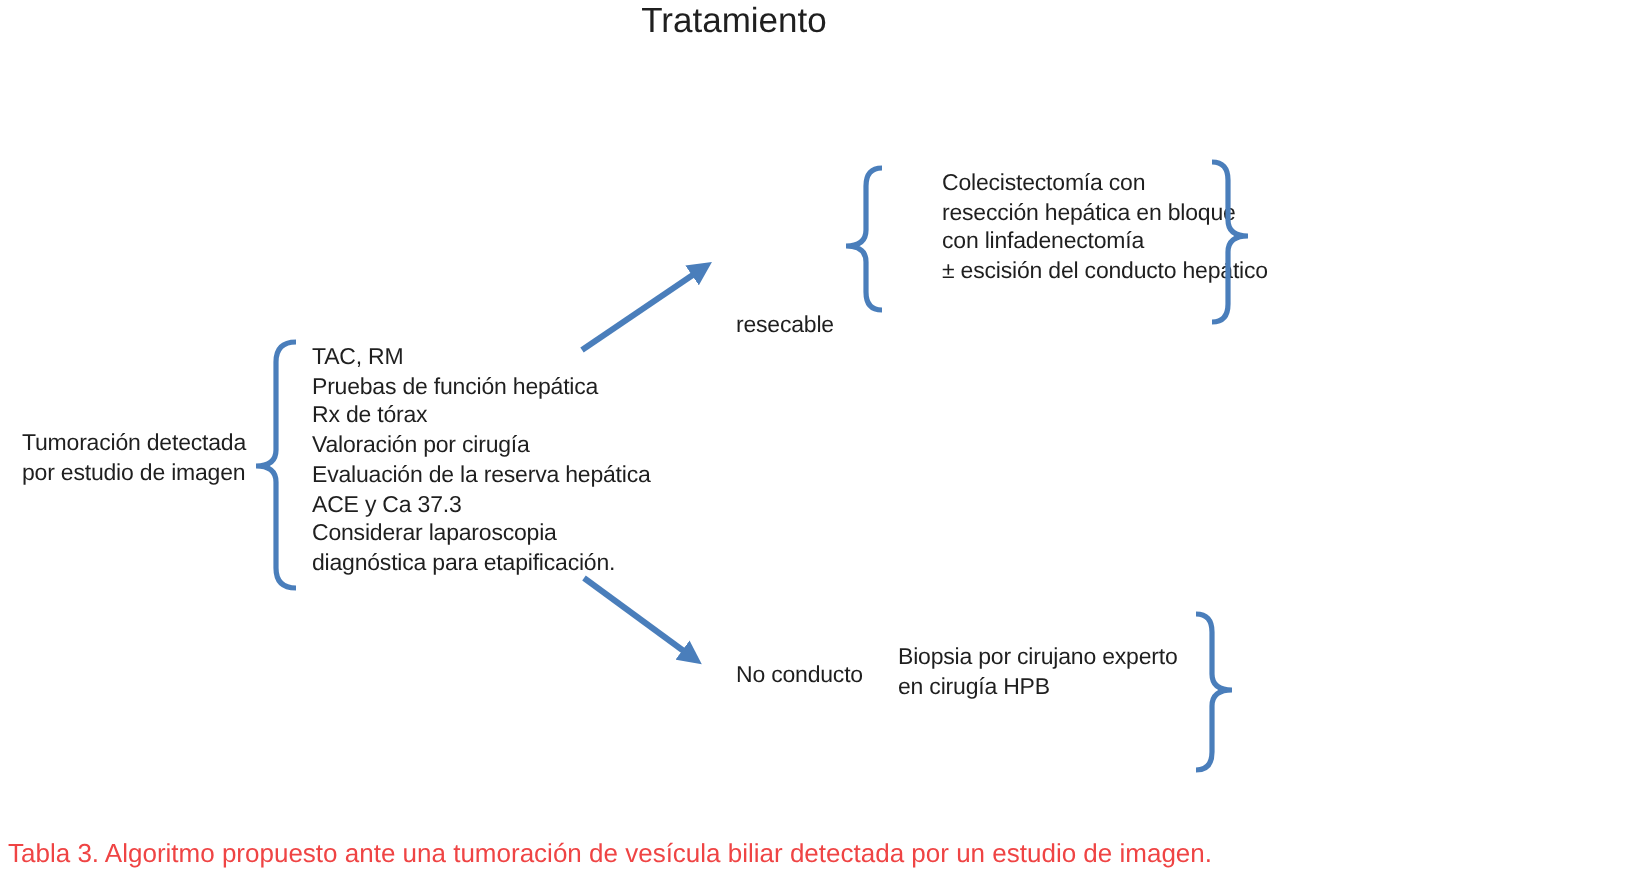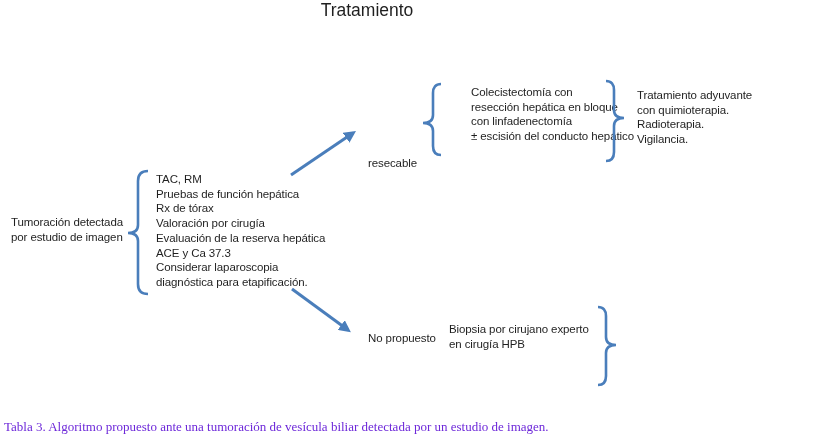--- a/index.html
+++ b/index.html
@@ -30,23 +30,23 @@
     stroke:var(--accent, #4a7ebb);
     stroke-width:2.6;
   }
   .arrow line {
     stroke:var(--accent, #4a7ebb);
     stroke-width:3;
   }
   .arrow .head { fill:var(--accent, #4a7ebb); }
   .caption {
     left:4px; top:419px;
-    font-family:Liberation Serif, serif;
+    font-family:Liberation Sans, sans-serif;
     font-size:13px;
-    color:#6d28d9;
+    color:#ef4444;
     white-space:nowrap;
   }
 </style>
 </head>
 <body>
 
 <div class="stage">
 
   <div class="abs txt" style="left:11px; top:215px;">Tumoración detectada
 por estudio de imagen</div>
@@ -83,35 +83,31 @@
 
   <div class="abs txt" style="left:447px; top:85px;margin-left:24px;">Colecistectomía con
 resección hepática en bloque
 con linfadenectomía
 ± escisión del conducto hepático</div>
 
   <svg class="abs brace" style="left:604px; top:79px;" width="21" height="84">
     <path d="M2,2 Q10,2 10,11 L10,31 Q10,39 20,39 Q10,39 10,47 L10,73 Q10,82 2,82"></path>
   </svg>
 
-  <div class="abs txt" style="left:637px; top:88px;">Tratamiento adyuvante
-con quimioterapia.
-Radioterapia.
-Vigilancia.</div>
 
   <svg class="abs arrow" style="left:286px; top:283px;" width="80" height="62">
     <defs>
       <marker id="ah2" viewBox="0 0 10 10" refX="7" refY="5" markerWidth="4" markerHeight="4" orient="auto">
         <path class="head" d="M0,0 L10,5 L0,10 Z"></path>
       </marker>
     </defs>
     <line x1="6" y1="6" x2="62" y2="47" marker-end="url(#ah2)"></line>
   </svg>
 
-  <div class="abs txt" style="left:368px; top:331px;">No propuesto</div>
+  <div class="abs txt" style="left:368px; top:331px;">No conducto</div>
 
   <div class="abs txt" style="left:449px; top:322px;">Biopsia por cirujano experto
 en cirugía HPB</div>
 
   <svg class="abs brace" style="left:596px; top:305px;" width="21" height="82">
     <path d="M2,2 Q10,2 10,11 L10,32 Q10,40 20,40 Q10,40 10,48 L10,71 Q10,80 2,80"></path>
   </svg>
 
 
   <div class="abs caption">Tabla 3. Algoritmo propuesto ante una tumoración de vesícula biliar detectada por un estudio de imagen.</div>

